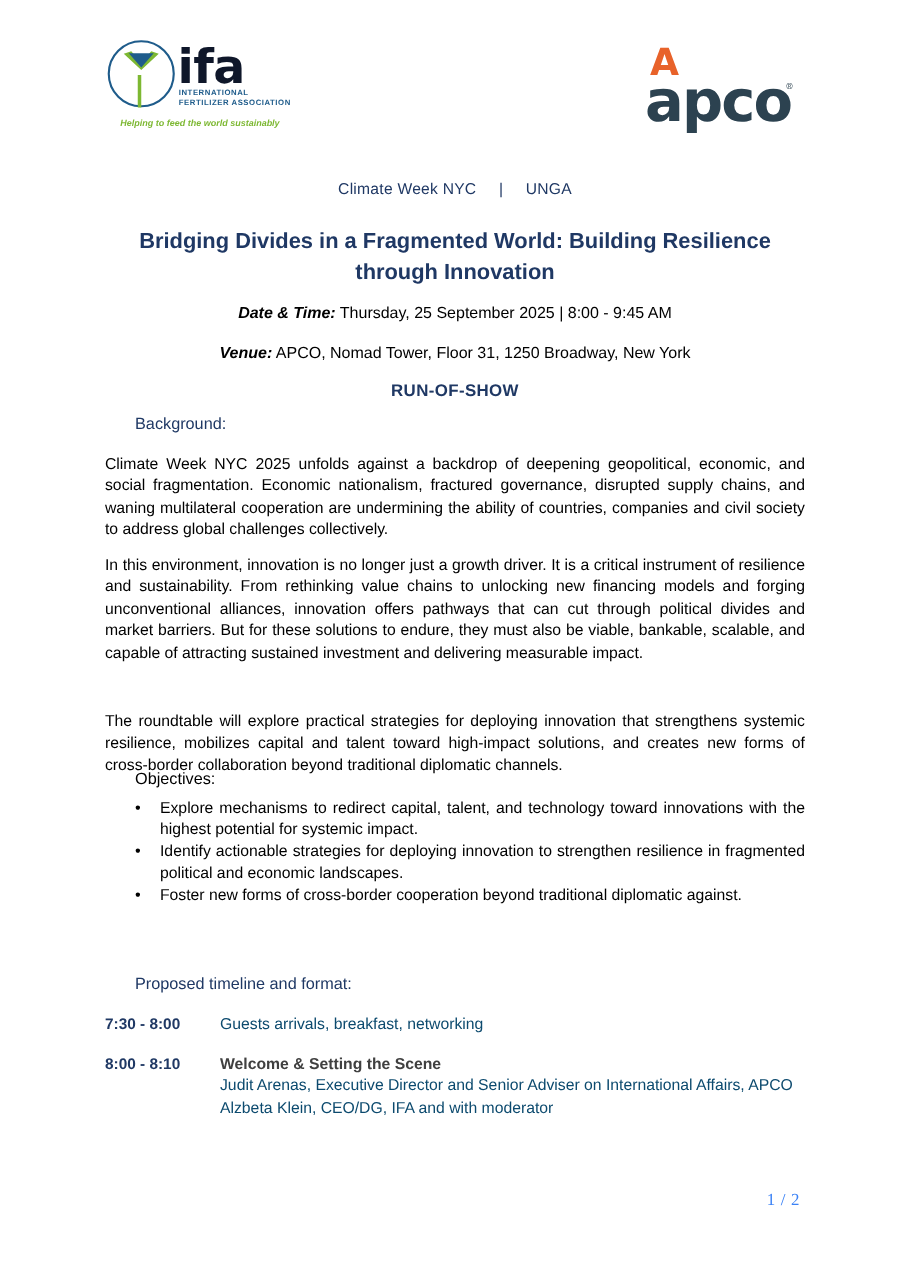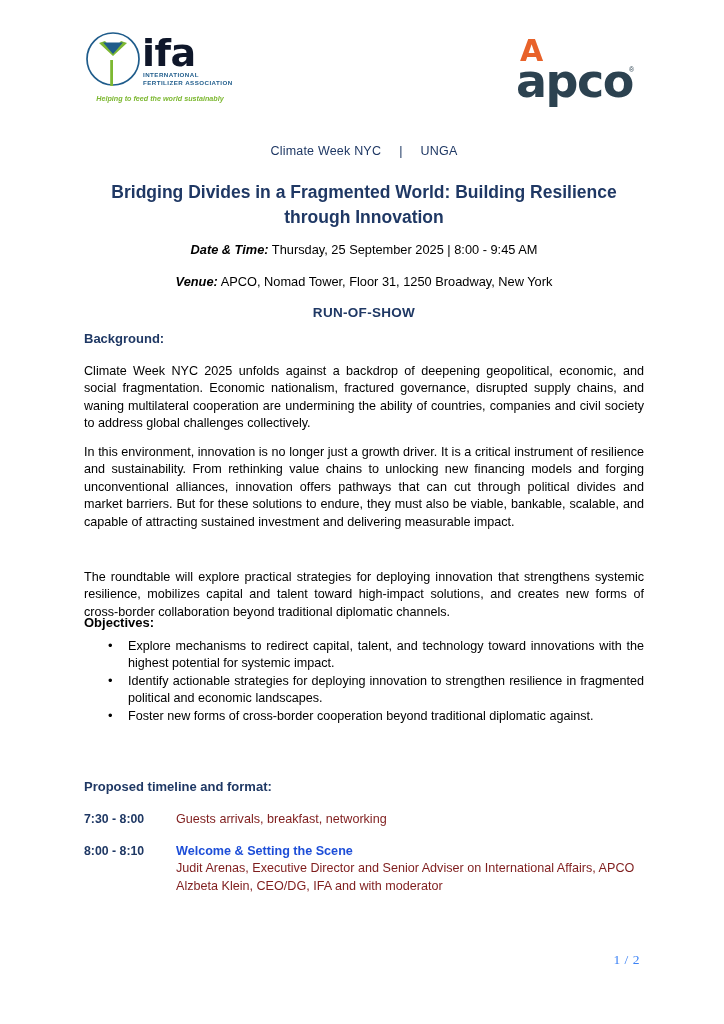--- a/index.html
+++ b/index.html
@@ -175,22 +175,23 @@
     width: 560px;
     text-align: center;
     color: #1F3864;
     font-weight: bold;
     font-size: 13.5px;
     letter-spacing: 0.3px;
   }
 
   .sec-head {
     position: absolute;
-    font-weight: bold;
+    font-weight: normal;
     font-size: 13px;
+    margin-left: 24px;
   }
   .sec-head.navy { color: #1F3864; }
   .sec-head.black { color: #000000; }
   .head-background { top: 331px; left: 0; }
   .head-objectives { top: 615px; left: 0; }
   .head-timeline { top: 779px; left: 0; }
 
   .para {
     position: absolute;
     width: 560px;
@@ -245,23 +246,23 @@
     font-weight: bold;
     color: #1F3864;
     font-size: 12.3px;
   }
   .tl-body {
     margin-left: 92px;
     color: #000000;
   }
   .tl-title {
     font-weight: bold;
-    color: #1d4ed8;
-  }
-  .tl-desc { color: #7f1d1d; }
+    color: #404040;
+  }
+  .tl-desc { color: #0c4a6e; }
 
   .page-num {
     position: absolute;
     right: 84px;
     top: 952px;
     font-family: "Liberation Serif", serif;
     font-size: 13.5px;
     color: #3b82f6;
     letter-spacing: 0.5px;
   }

